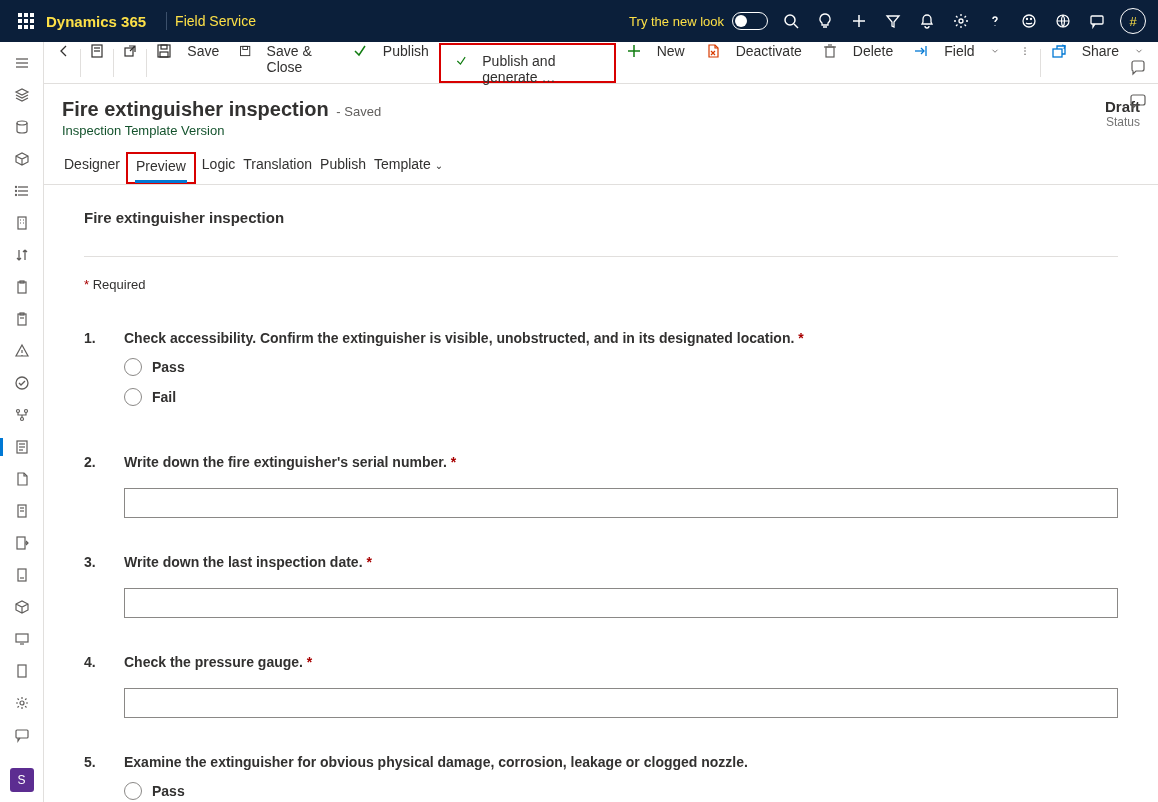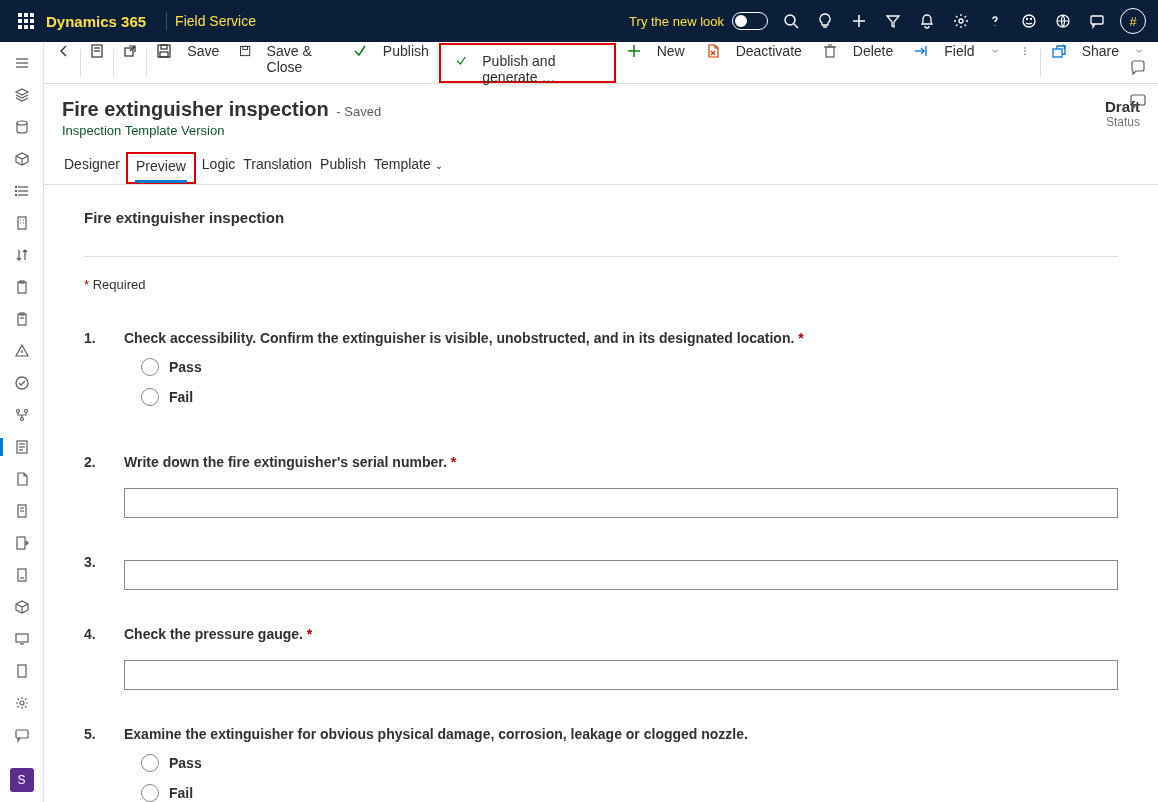--- a/index.html
+++ b/index.html
@@ -61,21 +61,21 @@
   .content-scroll { flex:1; overflow-y:scroll; padding:0; }
   .content-inner { padding:24px 40px 40px 40px; }
   .form-title { font-size:15px; font-weight:600; margin-bottom:30px; }
   .hr { border:none; border-top:1px solid #e1dfdd; margin-bottom:20px; }
   .required-note { font-size:13px; margin-bottom:38px; }
   .required-note .ast, .ast { color:#a80000; }
   .q { display:flex; gap:20px; margin-bottom:36px; }
   .q .num { width:20px; font-weight:600; font-size:14px; }
   .q .body { flex:1; }
   .q .label { font-weight:600; font-size:14px; margin-bottom:12px; }
-  .radio-row { display:flex; align-items:center; gap:10px; margin-bottom:12px; margin-left:17px; }
+  .radio-row { display:flex; align-items:center; gap:10px; margin-bottom:12px; margin-left:0; }
   .radio { width:18px; height:18px; border:1px solid #8a8886; border-radius:50%; cursor:pointer; }
   .radio-label { font-weight:600; font-size:14px; }
   .text-input { width:100%; height:30px; border:1px solid #8a8886; padding:0 6px; font-size:13px; margin-top:6px; }
 
   
   .content-scroll::-webkit-scrollbar { width:14px; }
   .content-scroll::-webkit-scrollbar-thumb { background:#c8c6c4; border-radius:0; }
   .content-scroll::-webkit-scrollbar-track { background:#f3f2f1; }
 
   
@@ -473,20 +473,21 @@
           <div class="num">2.</div>
           <div class="body">
             <div class="label"><span>Write down the fire extinguisher's serial number.</span> <span class="ast">*</span></div>
             <input class="text-input" type="text" style="">
           </div>
         </div>
 
         <div class="q">
           <div class="num">3.</div>
           <div class="body">
+            <div class="label"><span>Write down the last inspection date.</span> <span class="ast">*</span></div>
             <input class="text-input" type="text" style="">
           </div>
         </div>
 
         <div class="q">
           <div class="num">4.</div>
           <div class="body">
             <div class="label"><span>Check the pressure gauge.</span> <span class="ast">*</span></div>
             <input class="text-input" type="text" style="">
           </div>

